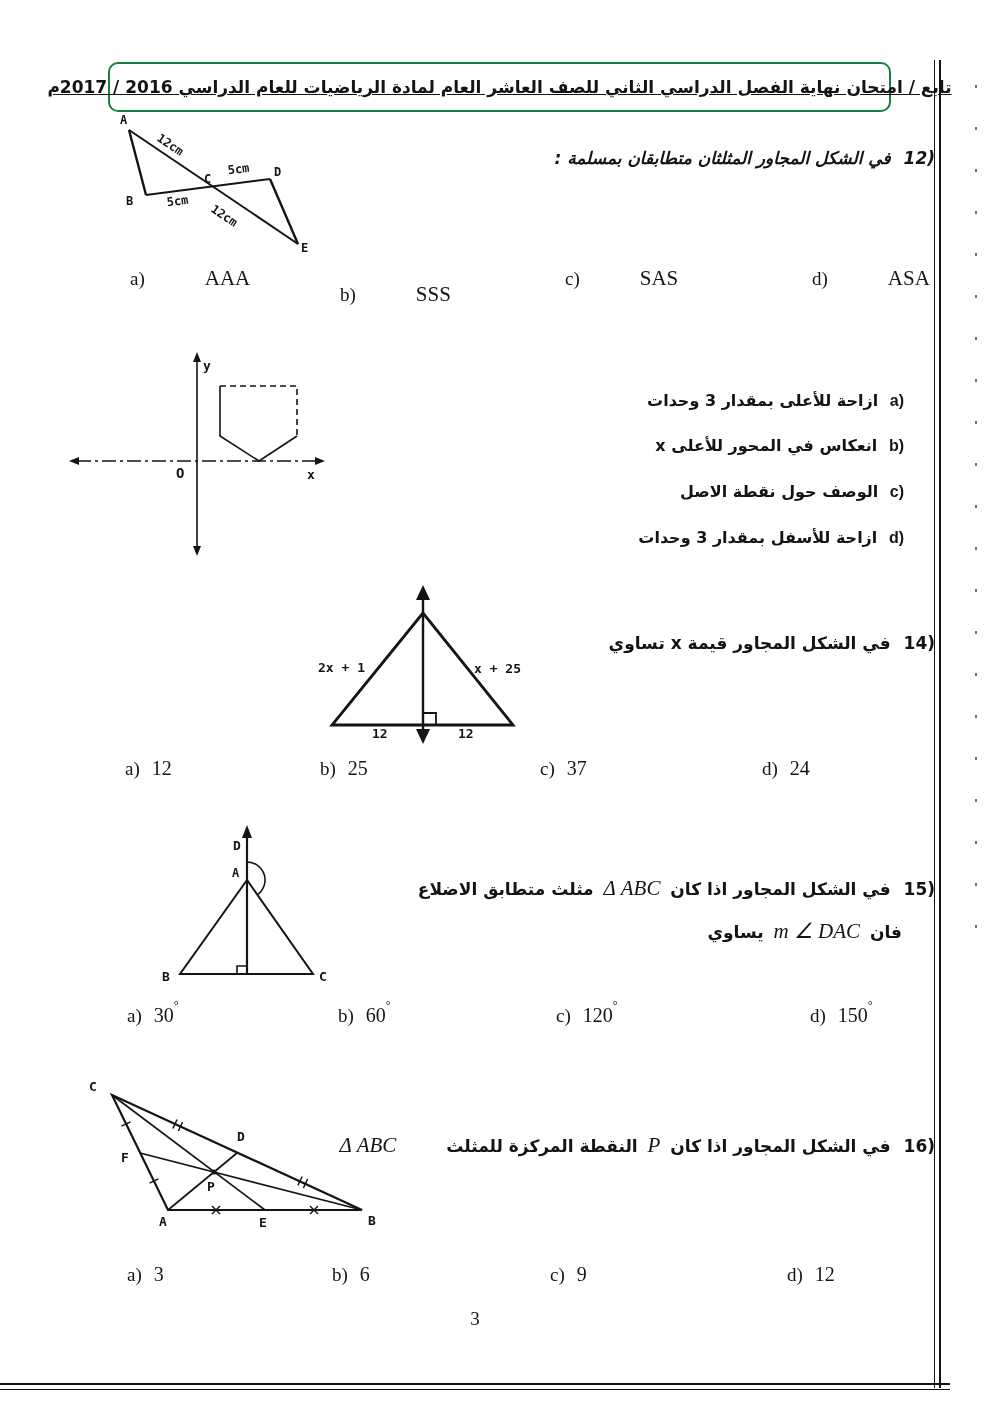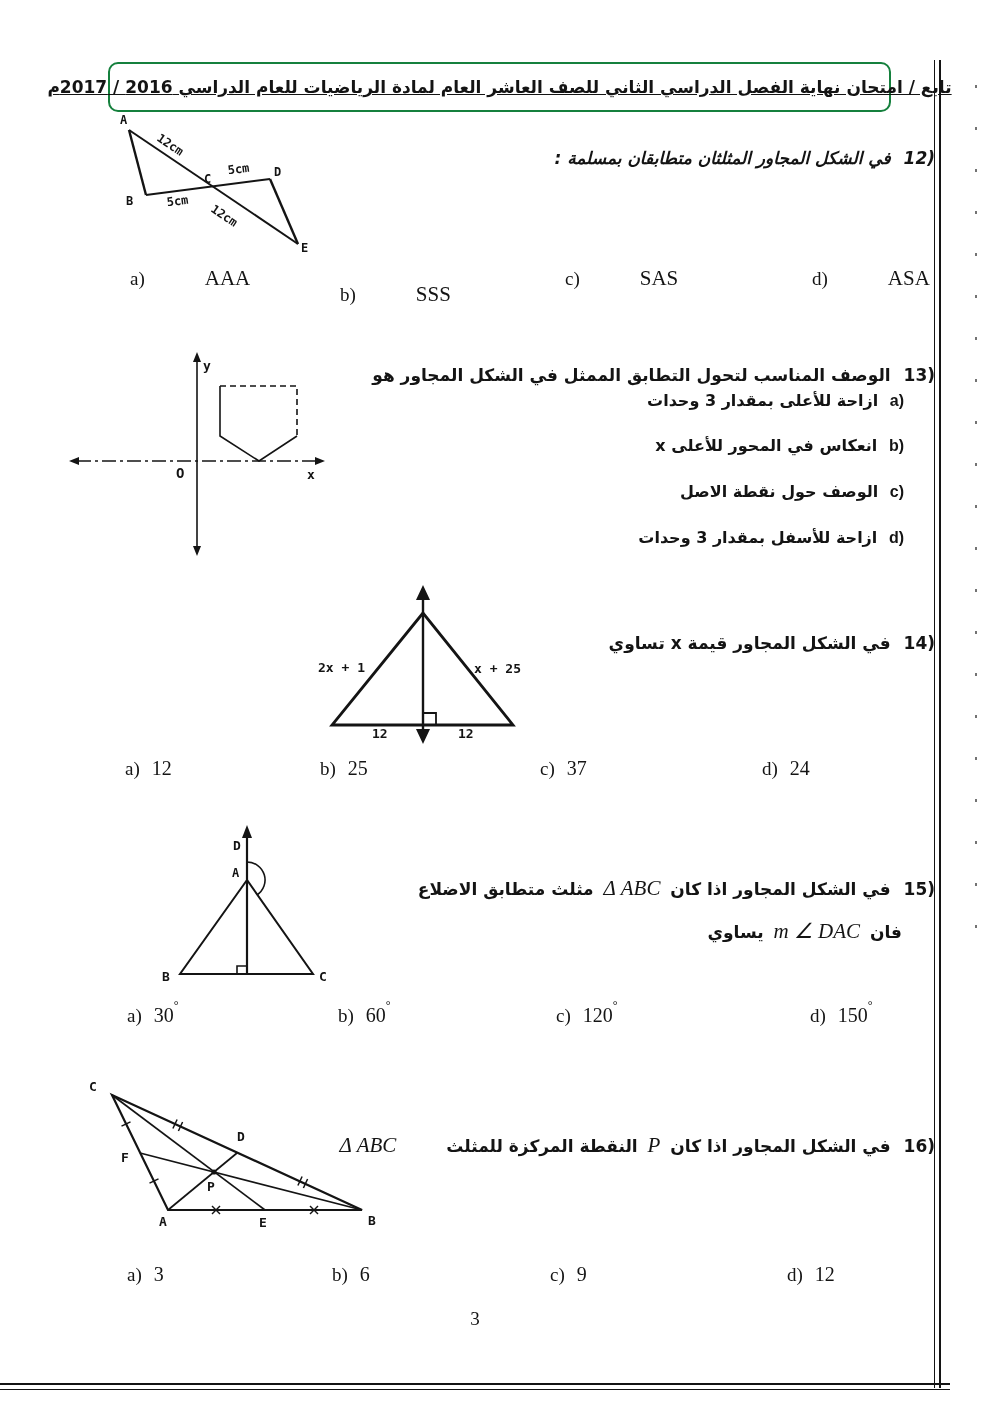--- a/index.html
+++ b/index.html
@@ -87,24 +87,20 @@
       <span class="opt-letter">b)</span><span class="opt-value-italic">SSS</span>
     </span>
     <span class="opt" style="left:565px; top:266px;">
       <span class="opt-letter">c)</span><span class="opt-value-italic">SAS</span>
     </span>
     <span class="opt" style="left:812px; top:266px;">
       <span class="opt-letter">d)</span><span class="opt-value-italic">ASA</span>
     </span>
   </div>
 
-  <p class="qtext" style="top:348px; right:57px;">
-    <span class="qnum">13)</span>
-    <span>الوصف المناسب لتحول التطابق الممثل في الشكل المجاور هو</span>
-  </p>
 
   <div class="q13-opt" style="top:391px;">
     <span class="opt-letter-ar">a)</span>
     <span>ازاحة للأعلى بمقدار 3 وحدات</span>
   </div>
   <div class="q13-opt" style="top:436px;">
     <span class="opt-letter-ar">b)</span>
     <span>انعكاس في المحور للأعلى x</span>
   </div>
   <div class="q13-opt" style="top:482px;">

